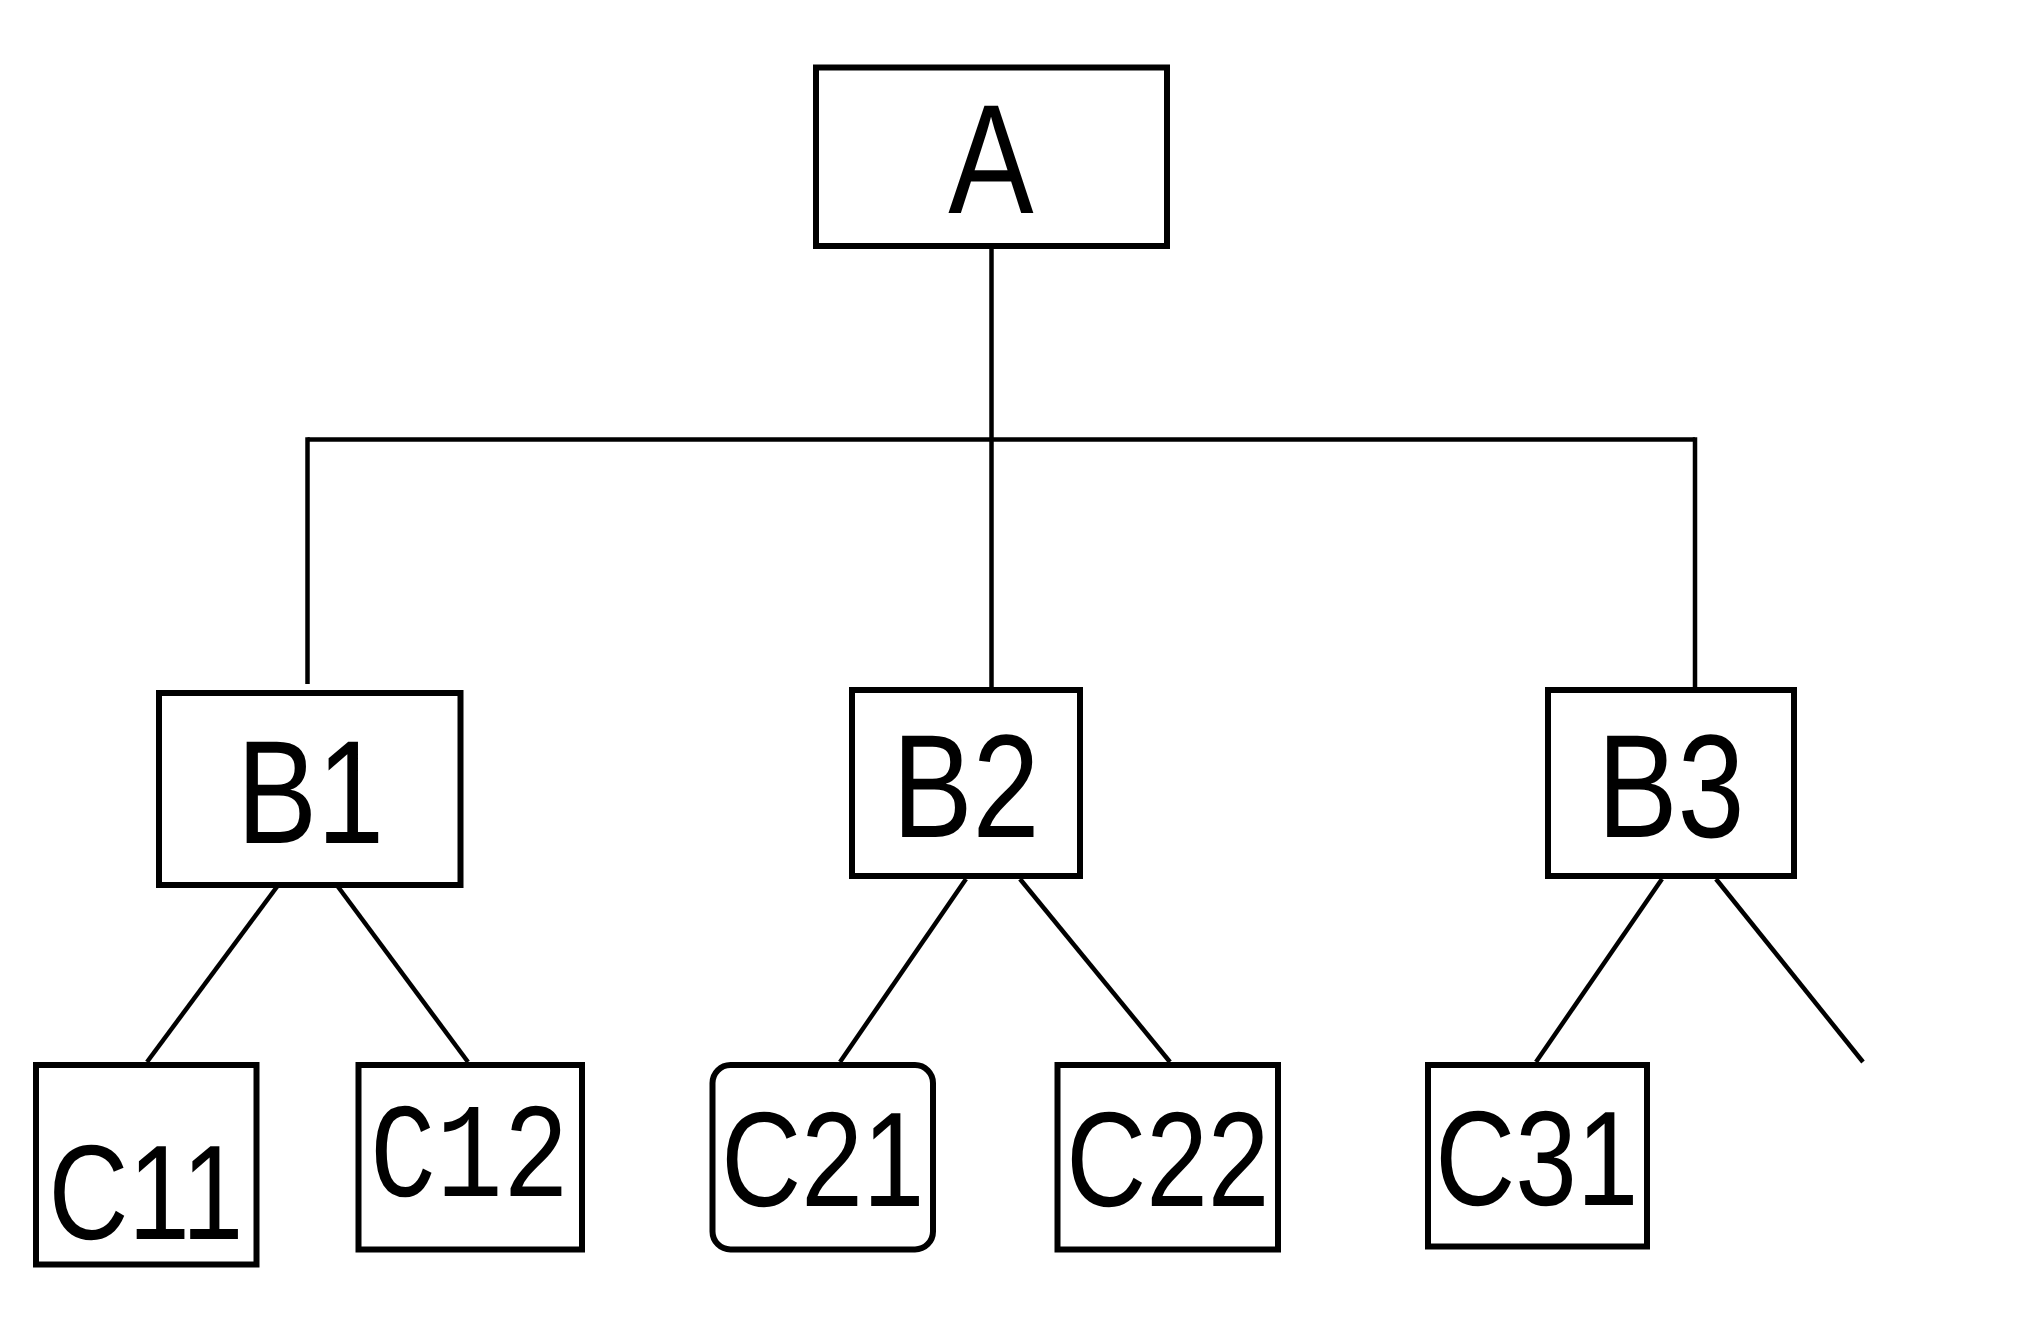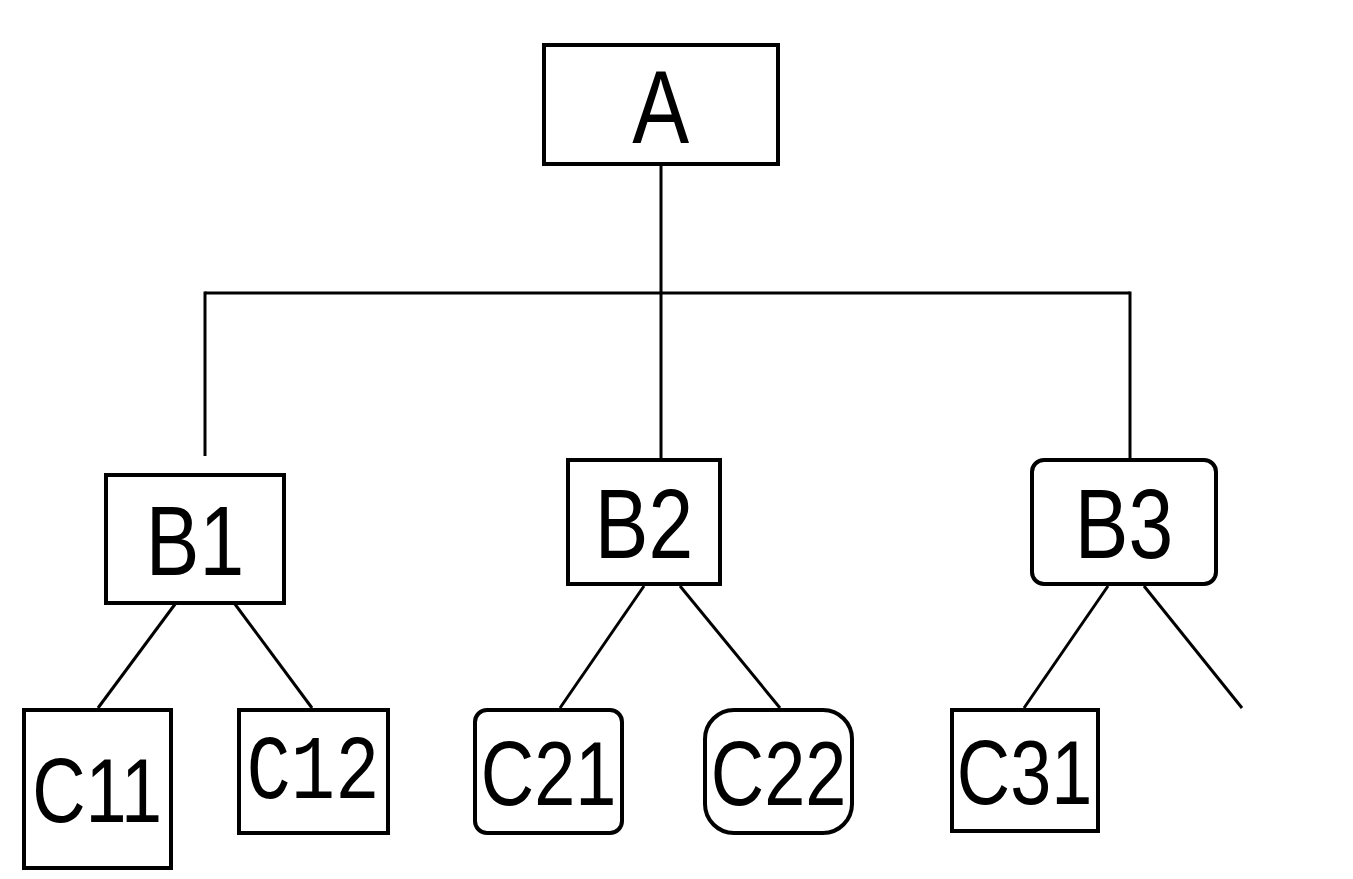--- a/index.html
+++ b/index.html
@@ -69,39 +69,39 @@
     <line x1="680" y1="586" x2="780" y2="708"></line>
 
     <line x1="1108" y1="586" x2="1024" y2="708"></line>
     <line x1="1144" y1="586" x2="1242" y2="708"></line>
   </svg>
 
   <div class="node node-root" style="left:542px; top:43px; width:238px; height:123px;">
     <span class="label">A</span>
   </div>
 
-  <div class="node node-mid" style="left:104px; top:473px; width:182px; height:132px;">
+  <div class="node node-mid" style="left:104px; top:460px; width:205px; height:132px;">
     <span class="label">B1</span>
   </div>
   <div class="node node-mid" style="left:566px; top:458px; width:156px; height:128px;">
     <span class="label">B2</span>
   </div>
-  <div class="node node-mid" style="left:1030px; top:458px; width:188px; height:128px;border-radius:14px;">
+  <div class="node node-mid" style="left:1030px; top:458px; width:168px; height:128px;">
     <span class="label">B3</span>
   </div>
 
-  <div class="node node-leaf" style="left:22px; top:708px; width:151px; height:162px;">
+  <div class="node node-leaf" style="left:22px; top:708px; width:151px; height:137px;align-items:flex-end;">
     <span class="label">C11</span>
   </div>
   <div class="node node-leaf" style="left:237px; top:708px; width:153px; height:127px;font-family:Liberation Mono, monospace;">
     <span class="label">C12</span>
   </div>
   <div class="node node-leaf" style="left:473px; top:708px; width:151px; height:127px;border-radius:14px;">
     <span class="label">C21</span>
   </div>
-  <div class="node node-leaf" style="left:703px; top:708px; width:151px; height:127px;border-radius:31px;">
+  <div class="node node-leaf" style="left:703px; top:708px; width:151px; height:127px;">
     <span class="label">C22</span>
   </div>
   <div class="node node-leaf" style="left:950px; top:708px; width:150px; height:125px;">
     <span class="label">C31</span>
   </div>
 
 </div>
 
 </body></html>

